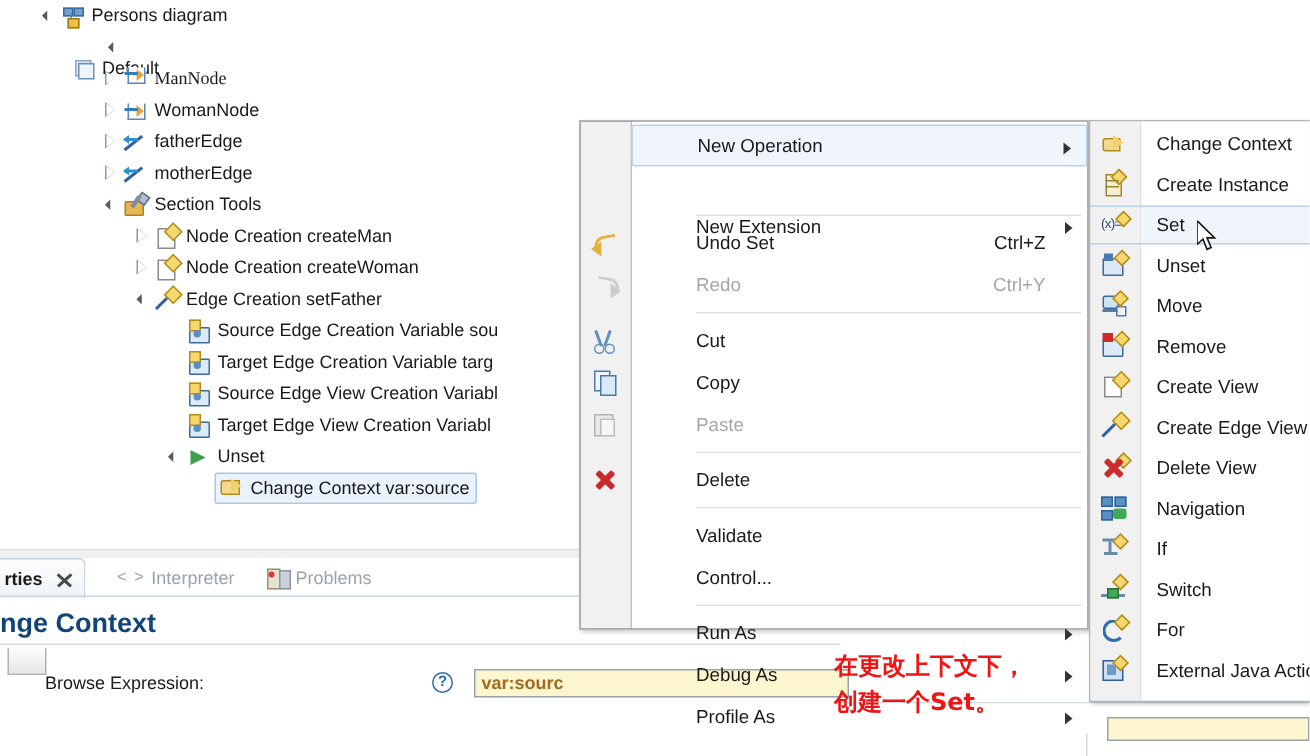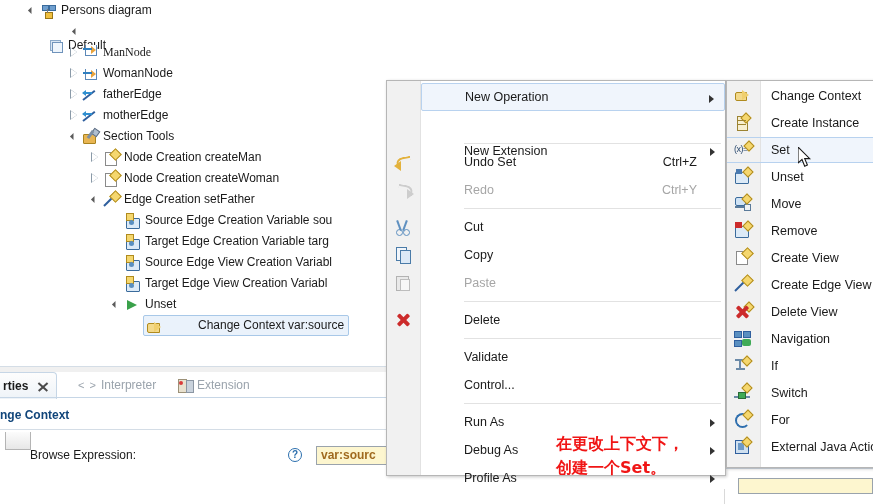--- a/index.html
+++ b/index.html
@@ -103,21 +103,21 @@
   .tab-x::after{transform:rotate(-42deg);}
   .lt-gt{color:#9aa3ac;font-size:11px;letter-spacing:1px;}
   .ic-problems{width:15px;height:14px;position:relative;flex:0 0 15px;display:inline-block;}
   .ic-problems::before{content:"";position:absolute;left:0;top:1px;width:7px;height:12px;background:#e8e1cf;border:1px solid #9c9178;}
   .ic-problems::after{content:"";position:absolute;left:1px;top:3px;width:4px;height:4px;background:#d93b3b;border-radius:50%;}
   .ic-problems i{position:absolute;left:8px;top:2px;width:6px;height:11px;background:#c9d2dc;border:1px solid #8b96a3;}
 
   #props-sep{position:absolute;left:0;top:25px;width:560px;height:1px;background:#c6d6e6;}
   #props-title{
     position:absolute;left:0;top:32px;height:22px;line-height:22px;
-    font-size:12px;font-weight:bold;color:#11457a;white-space:nowrap;
+    font-size:18px;font-weight:bold;color:#11457a;white-space:nowrap;
   }
   #props-title-rule{position:absolute;left:0;top:57px;width:560px;height:1px;background:#d4dde6;}
   #props-sidebtn{
     position:absolute;left:5px;top:60px;width:24px;height:17px;
     background:linear-gradient(#fcfcfc,#e7e7e7);border:1px solid #b4b4b4;border-top:none;
   }
   #props-form-label{
     position:absolute;left:30px;top:76px;font-size:12px;color:#1a1a1a;white-space:nowrap;
   }
   #help-icon{
@@ -145,21 +145,21 @@
   }
   #bg-lowpanel{
     position:absolute;left:560px;top:469px;width:313px;height:35px;background:#ffffff;
   }
   #bg-divider-v{
     position:absolute;left:724px;top:489px;width:1px;height:15px;background:#d9d9d9;
   }
 
   
   #ctx-menu{
-    position:absolute;left:386px;top:80px;width:340px;height:396px;
+    position:absolute;left:386px;top:80px;width:340px;height:340px;
     background:#0f172a;border:1px solid #b6b6b6;box-sizing:border-box;
     box-shadow:1px 1px 3px rgba(0,0,0,.22);
   }
   #ctx-gutter{
     position:absolute;left:0;top:0;width:33px;height:100%;
     background:#f1f1f1;
   }
   #ctx-gutter-line{position:absolute;left:33px;top:0;width:1px;height:100%;background:#e2e2e2;}
   #ctx-body{
     position:absolute;left:34px;top:0;right:0;height:100%;background:#ffffff;
@@ -410,21 +410,21 @@
     </div>
     <div class="tree-row" style="top: 294px; left: 110px;">
       <span class="twisty open"></span>
       <span style="display: flex; align-items: center;">
         <span class="ico ic-begin"><i></i><b></b></span>
         <span class="tlabel">Unset</span>
       </span>
     </div>
     <div class="tree-row" style="top: 315px; left: 131px;">
       <span class="twisty"></span>
-      <span class="sel-box" style="display: flex; align-items: flex-end; gap: 31px;">
+      <span class="sel-box" style="display: flex; align-items: flex-start;">
         <span class="ico ic-ctx"><i></i><b></b></span>
         <span class="tlabel">Change Context var:source</span>
       </span>
     </div>
   </div>
 <div id="tree-bottom-rule"></div>
 <div id="tree-hscroll"></div>
 
 <div id="props-panel">
   <div id="props-tabbar">
@@ -433,21 +433,21 @@
         <span class="tab-x" style="margin-left: 5px;"></span>
       </div>
       <div class="ptab inactive" style="left: 70px; padding-left: 8px; padding-right: 8px;">
         <span class="lt-gt">&lt; &gt;</span>
         <span>Interpreter</span>
       </div>
       <div class="ptab inactive" style="left: 170px; padding-left: 8px; padding-right: 8px;">
         <span class="ic-problems">
           <i></i>
         </span>
-        <span>Extension</span>
+        <span>Problems</span>
       </div>
     </div>
   <div id="props-sep"></div>
   <div id="props-title">nge Context</div>
   <div id="props-title-rule"></div>
   <div id="props-sidebtn"></div>
   <div id="props-form-label">Browse Expression:</div>
   <div id="help-icon">?</div>
   <div id="expr-field">var:sourc</div>
 </div>

